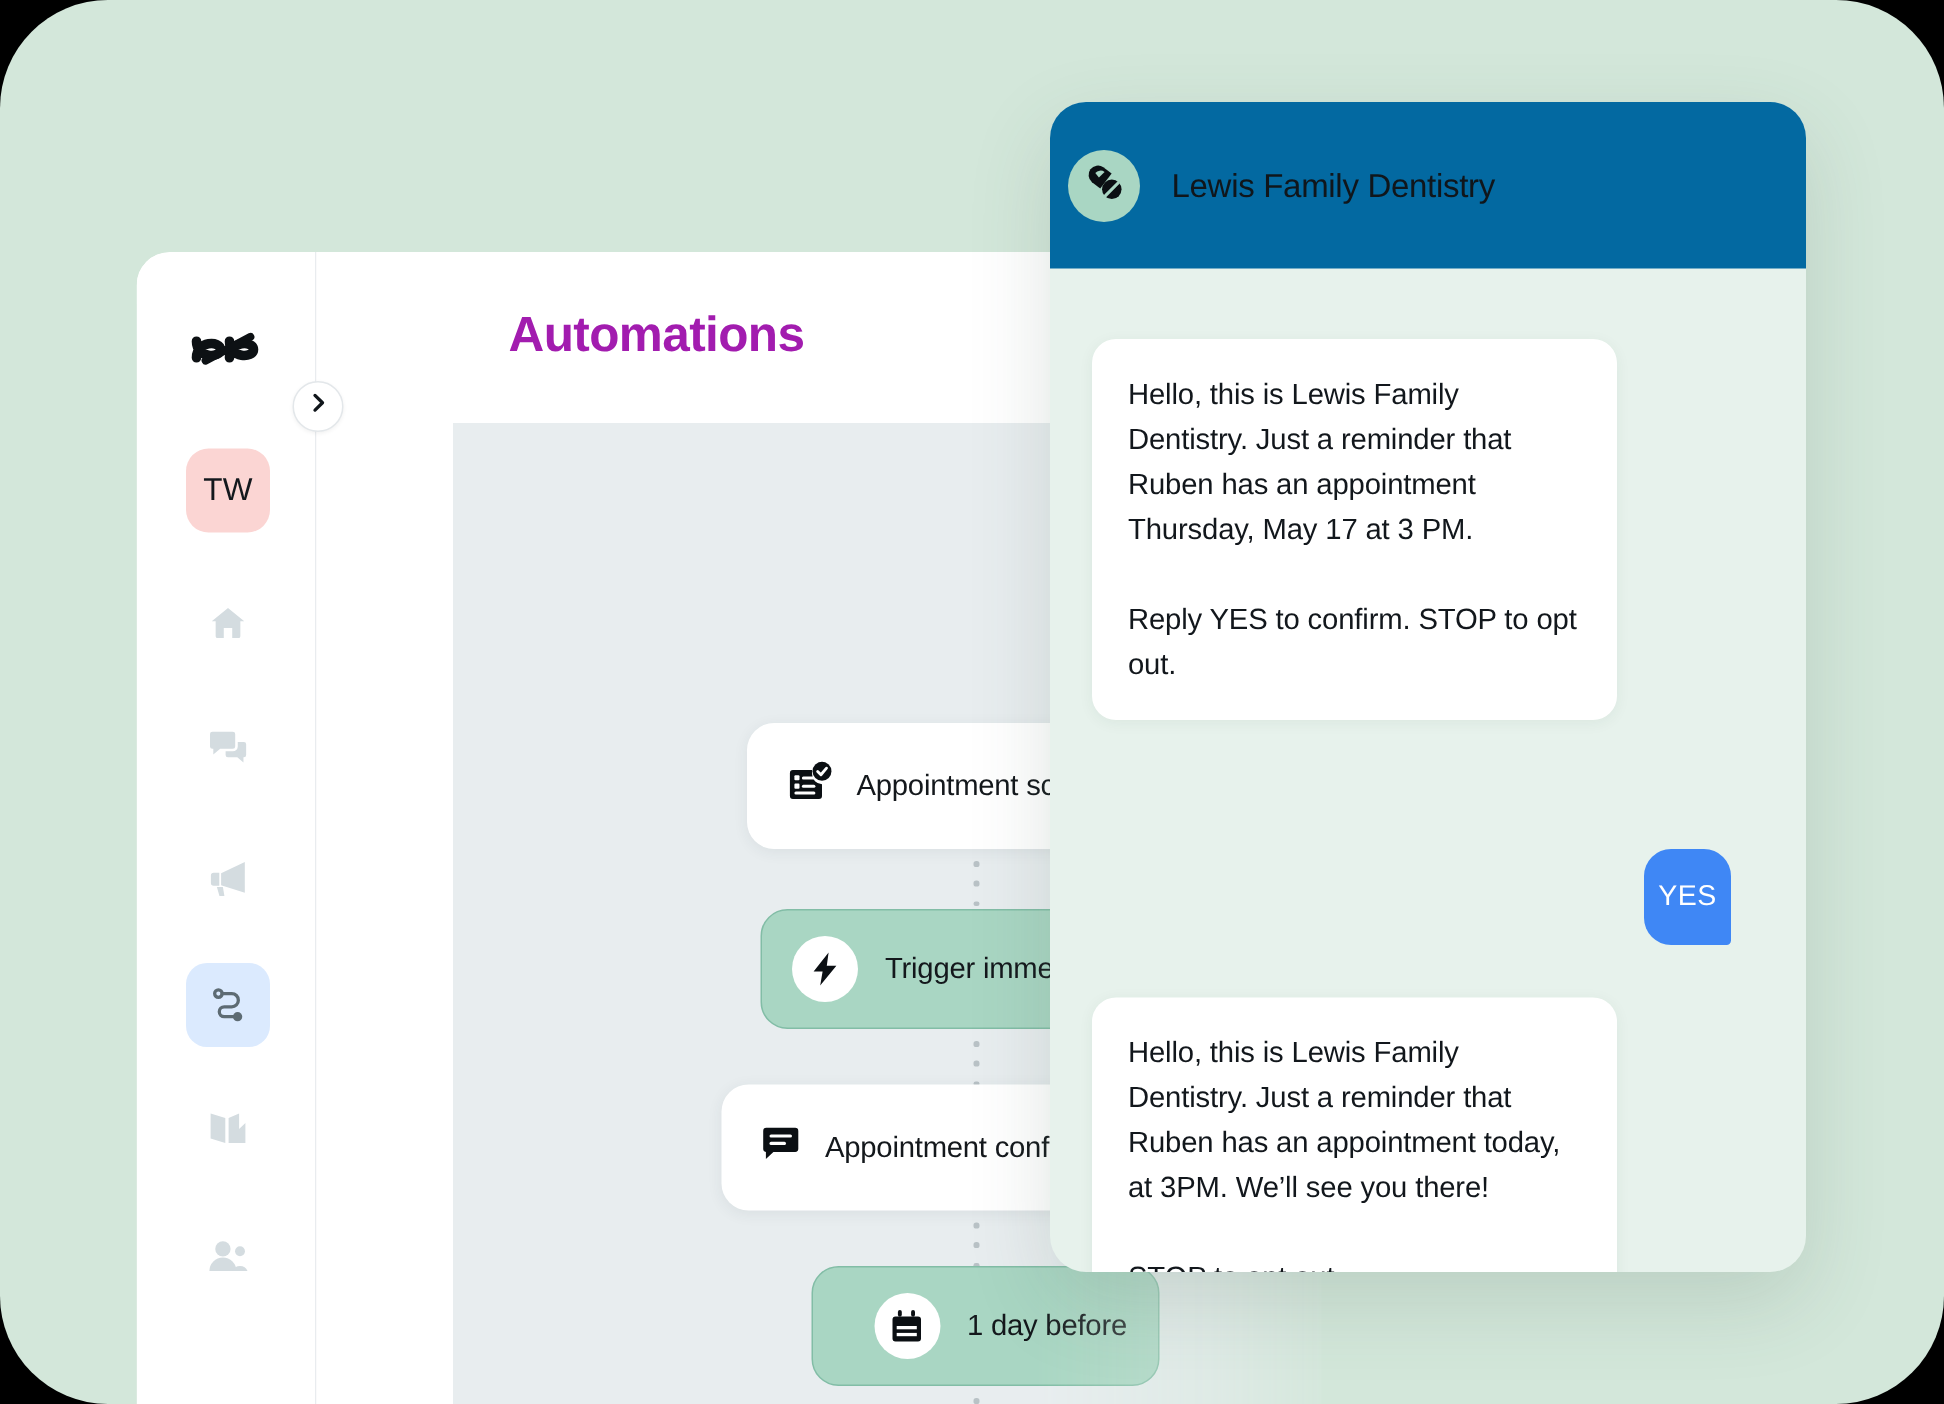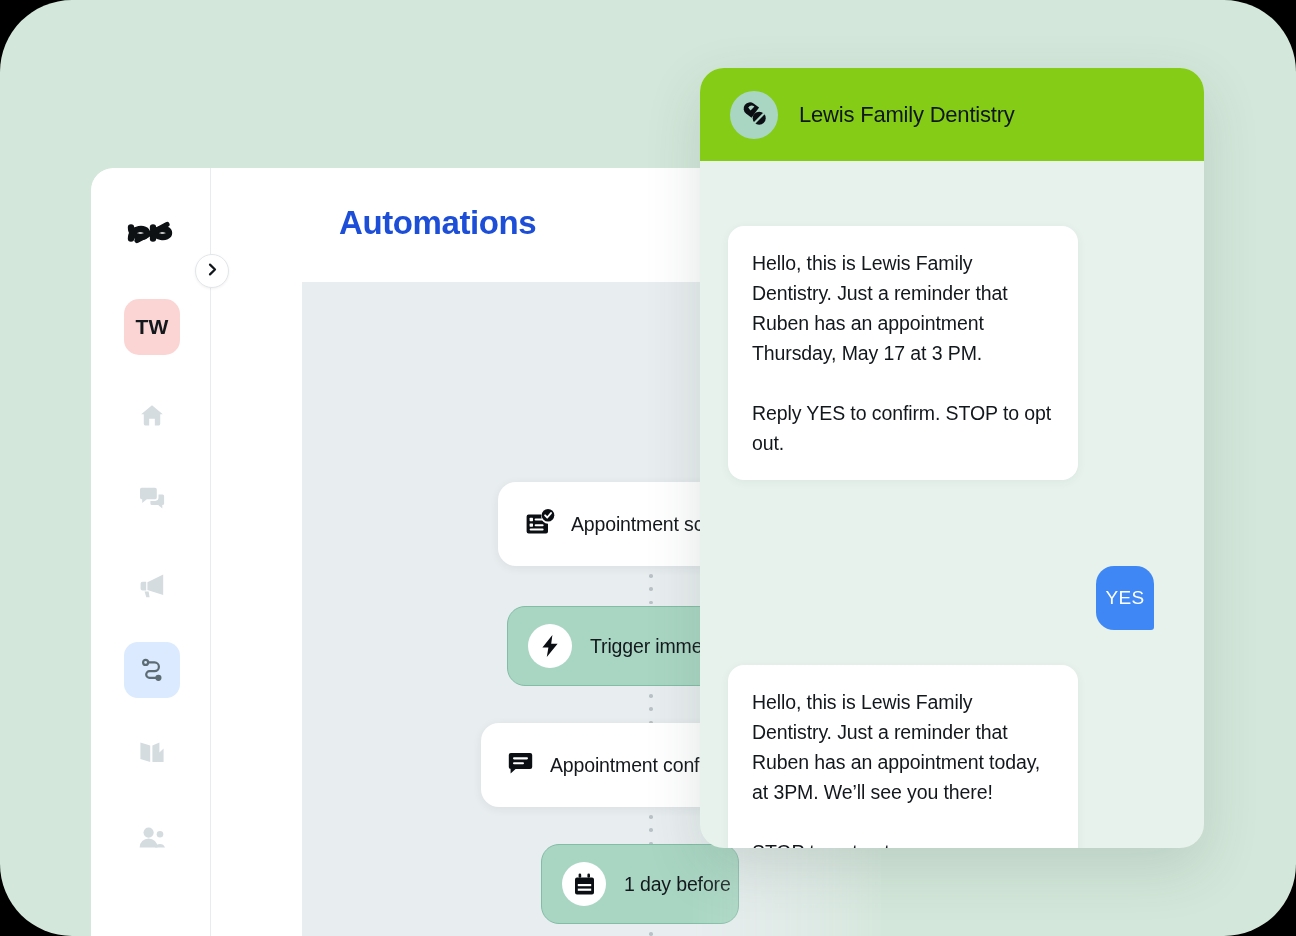--- a/index.html
+++ b/index.html
@@ -24,28 +24,28 @@
   #app-inner{position:absolute;inset:0;background:#fff;}
 
   
   #sidebar{position:absolute;left:0;top:0;width:120px;height:790px;background:#fff;}
   #sidebar-divider{position:absolute;left:119px;top:0;width:1px;height:790px;background:#e9ecef;}
   #brand-logo{position:absolute;left:32px;top:45px;width:56px;height:40px;}
   .nav-ic{position:absolute;left:33px;width:56px;height:56px;border-radius:14px;display:flex;align-items:center;justify-content:center;}
   #tw-badge{
     position:absolute;left:33px;top:131px;width:56px;height:56px;border-radius:15px;
     background:#fbd5d3;display:flex;align-items:center;justify-content:center;
-    font-size:21px;font-weight:700;color:#13181d;letter-spacing:.2px;
+    font-size:21px;font-weight:400;color:#13181d;letter-spacing:.2px;
   }
 
   
   #content{position:absolute;left:120px;top:0;right:0;bottom:0;background:#fff;}
   #page-title{
     position:absolute;left:128px;top:36px;font-size:33px;font-weight:700;
-    color:#1d4ed8;letter-spacing:-0.4px;
+    color:#a21caf;letter-spacing:-0.4px;
   }
   #canvas{position:absolute;left:91px;top:114px;right:0;bottom:0;background:#e8edef;}
 
   
   #collapse-btn{
     position:absolute;left:195px;top:254px;width:32px;height:32px;border-radius:50%;
     background:#fff;border:1px solid #e3e7ea;display:flex;align-items:center;justify-content:center;
     box-shadow:0 1px 3px rgba(0,0,0,.06);z-index:6;
   }
 
@@ -72,22 +72,22 @@
   .connector{position:absolute;width:4px;display:flex;flex-direction:column;justify-content:space-between;align-items:center;}
   .connector i{display:block;width:3.5px;height:3.5px;border-radius:50%;background:#b9c2c6;}
 
   
   #chat-panel{
     position:absolute;left:700px;top:68px;width:504px;height:780px;
     border-radius:24px;overflow:hidden;background:#e7f2ec;
     box-shadow:0 20px 55px rgba(60,90,75,.16);
   }
   #chat-header{
-    position:absolute;left:0;top:0;width:100%;height:93px;background:#84cc16;
-    display:flex;align-items:center;padding-left:30px;box-sizing:border-box;
+    position:absolute;left:0;top:0;width:100%;height:111px;background:#0369a1;
+    display:flex;align-items:center;padding-left:12px;box-sizing:border-box;
   }
   #chat-avatar{
     width:48px;height:48px;border-radius:50%;background:#a9d6c3;
     display:flex;align-items:center;justify-content:center;flex:none;
   }
   #chat-title{margin-left:21px;font-size:22px;color:#10161b;letter-spacing:-0.2px;}
   #chat-body{position:absolute;left:0;top:111px;width:100%;bottom:0;}
 
   .msg{position:absolute;box-sizing:border-box;margin-top:18px;}
   .msg.in{
@@ -238,21 +238,21 @@
             </span>
             <span class="node-label">Appointment confirmation</span>
           </div>
 
           <div class="connector" style="left:347px;top:533px;height:30px;">
                 <i></i>
                 <i></i>
                 <i></i>
               </div>
 
-          <div class="node green" style="left:239px;top:562px;width:198px;height:80px;">
+          <div class="node green" style="left:239px;top:562px;width:232px;height:80px;justify-content:center;">
             <span class="green-ico">
               <svg width="23" height="24" viewBox="0 0 23 24" fill="#0b0f13">
                 <rect x="5.6" y="1.4" width="2.6" height="4.4" rx="1.3"></rect>
                 <rect x="14.4" y="1.4" width="2.6" height="4.4" rx="1.3"></rect>
                 <path d="M2 7.6 A2 2 0 0 1 4 5.6 L19 5.6 A2 2 0 0 1 21 7.6 L21 20.4 A2 2 0 0 1 19 22.4 L4 22.4 A2 2 0 0 1 2 20.4 Z"></path>
                 <rect x="4.8" y="12" width="13.4" height="2.2" fill="#fff"></rect>
                 <rect x="4.8" y="16.6" width="13.4" height="2.2" fill="#fff"></rect>
               </svg>
             </span>
             <span class="node-label">1 day before</span>

